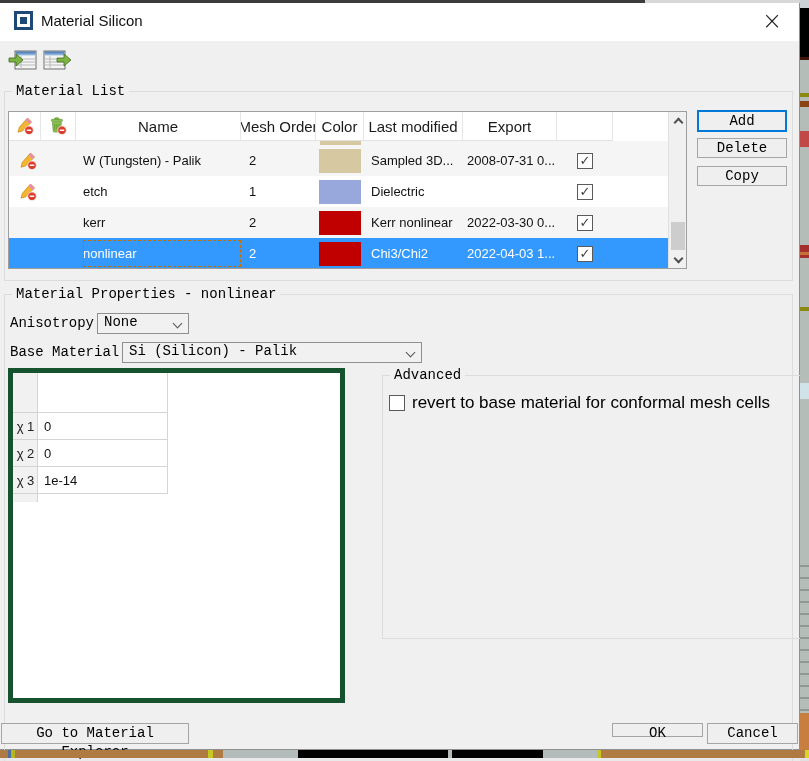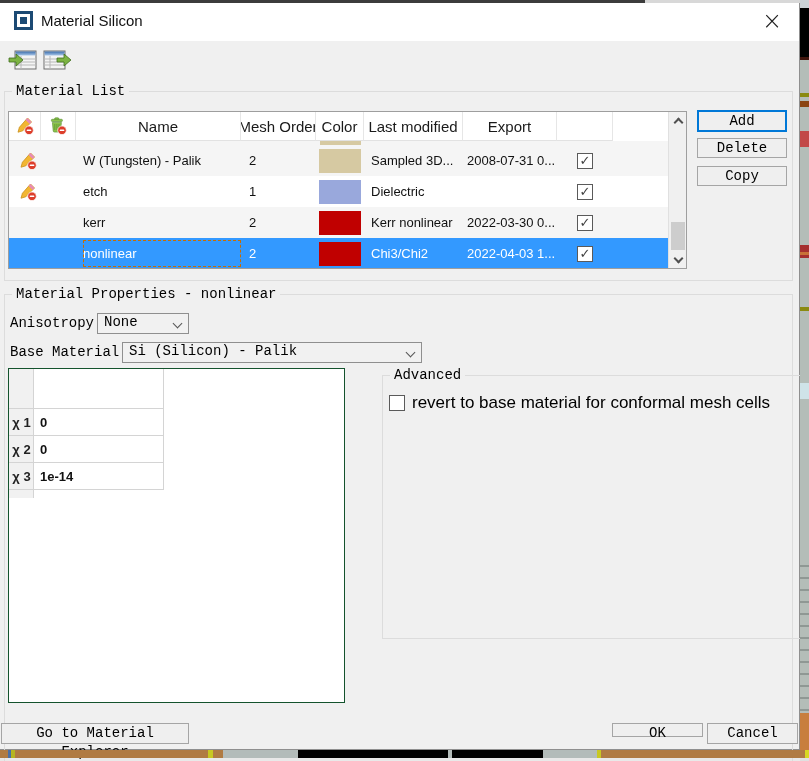--- a/index.html
+++ b/index.html
@@ -79,21 +79,21 @@
 
   
   .mlabel { position:absolute; font-family:"Liberation Mono",monospace; font-size:14px; color:#000; white-space:nowrap; }
   .combo { position:absolute; height:21px; background:#f1f1f1; border:1px solid #8f8f8f;
            font-family:"Liberation Mono",monospace; font-size:14px; color:#000;
            display:flex; padding-left:6px; cursor:default; }
   .combo .cchev { position:absolute; right:7px; top:6px; width:7px; height:7px;
                   border-right:1.5px solid #555; border-bottom:1.5px solid #555; transform:rotate(45deg); }
 
   .chipanel { position:absolute; left:8px; top:368px; width:337px; height:335px;
-              background:#ffffff; border:1px solid #14532d;font-weight:bold; }
+              background:#ffffff; border:5px solid #14532d; }
   .chihdrcol { position:absolute; left:0; top:0; width:25px; height:129px; background:#f1f1f1;
                border-right:1px solid #d4d4d4; }
   .chiblank { position:absolute; left:0; top:0; width:155px; height:40px; border-bottom:1px solid #d4d4d4; }
   .chiblank .vr { position:absolute; right:0; top:0; width:1px; height:100%; background:#d4d4d4; }
   .chirow { position:absolute; left:0; width:155px; height:27px; border-bottom:1px solid #d4d4d4; }
   .chirow .lbl { position:absolute; left:0; top:0; width:25px; height:100%;
                  display:flex; align-items:center; justify-content:center; font-size:13px; color:#222; }
   .chirow .val { position:absolute; left:26px; right:0; top:0; height:100%; border-right:1px solid #d4d4d4;
                  display:flex; align-items:center; padding-left:5px; font-size:13px; color:#111; background:#fff; }
 

